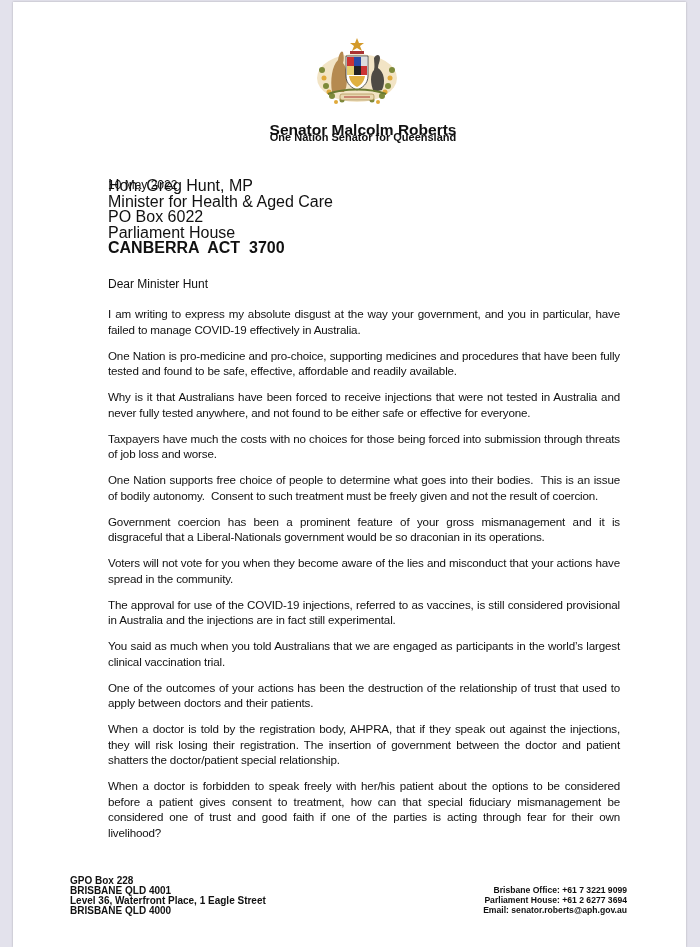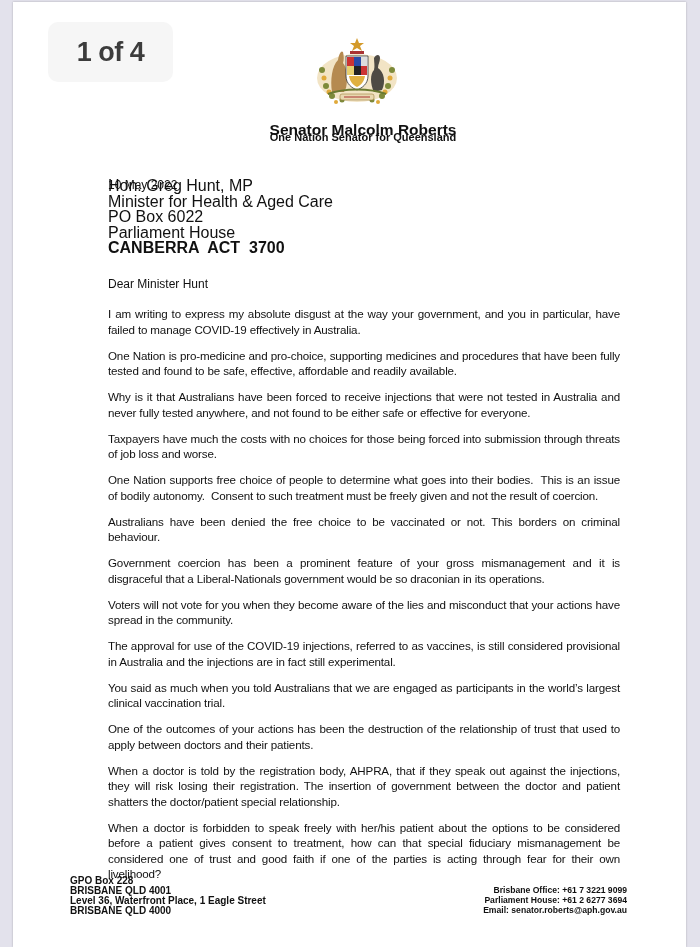--- a/index.html
+++ b/index.html
@@ -61,21 +61,20 @@
     position:absolute; right:59px; top:883px; text-align:right;
     font-size:8.6px; color:#111; line-height:10px; font-weight:bold;
   }
   .footer-left span { font-weight:bold; display:block; }
 </style>
 </head>
 <body>
 
 <div class="page">
 
-  <div class="page-badge">1 of 4</div>
 
   <div class="crest">
     <svg viewBox="0 0 86 74" width="86" height="74">
 
       <ellipse cx="43" cy="42" rx="40" ry="24" fill="#d9b25a" opacity="0.35"></ellipse>
       <g fill="#7d8a3a">
         <circle cx="8" cy="34" r="3"></circle>
           <circle cx="12" cy="50" r="3"></circle>
           <circle cx="18" cy="60" r="3"></circle>
         <circle cx="78" cy="34" r="3"></circle>
@@ -130,21 +129,20 @@
   </div>
 
   <div class="salutation">Dear Minister Hunt</div>
 
   <div class="body-paras">
     <p class="para">I am writing to express my absolute disgust at the way your government, and you in particular, have failed to manage COVID-19 effectively in Australia.</p>
     <p class="para">One Nation is pro-medicine and pro-choice, supporting medicines and procedures that have been fully tested and found to be safe, effective, affordable and readily available.</p>
     <p class="para">Why is it that Australians have been forced to receive injections that were not tested in Australia and never fully tested anywhere, and not found to be either safe or effective for everyone.</p>
     <p class="para">Taxpayers have much the costs with no choices for those being forced into submission through threats of job loss and worse.</p>
     <p class="para" style="white-space:pre-wrap;">One Nation supports free choice of people to determine what goes into their bodies.  This is an issue of bodily autonomy.  Consent to such treatment must be freely given and not the result of coercion.</p>
-    <p class="para">Australians have been denied the free choice to be vaccinated or not. This borders on criminal behaviour.</p>
     <p class="para">Government coercion has been a prominent feature of your gross mismanagement and it is disgraceful that a Liberal-Nationals government would be so draconian in its operations.</p>
     <p class="para">Voters will not vote for you when they become aware of the lies and misconduct that your actions have spread in the community.</p>
     <p class="para">The approval for use of the COVID-19 injections, referred to as vaccines, is still considered provisional in Australia and the injections are in fact still experimental.</p>
     <p class="para">You said as much when you told Australians that we are engaged as participants in the world’s largest clinical vaccination trial.</p>
     <p class="para">One of the outcomes of your actions has been the destruction of the relationship of trust that used to apply between doctors and their patients.</p>
     <p class="para">When a doctor is told by the registration body, AHPRA, that if they speak out against the injections, they will risk losing their registration. The insertion of government between the doctor and patient shatters the doctor/patient special relationship.</p>
     <p class="para">When a doctor is forbidden to speak freely with her/his patient about the options to be considered before a patient gives consent to treatment, how can that special fiduciary mismanagement be considered one of trust and good faith if one of the parties is acting through fear for their own livelihood?</p>
   </div>
 
   <div class="footer-left">

